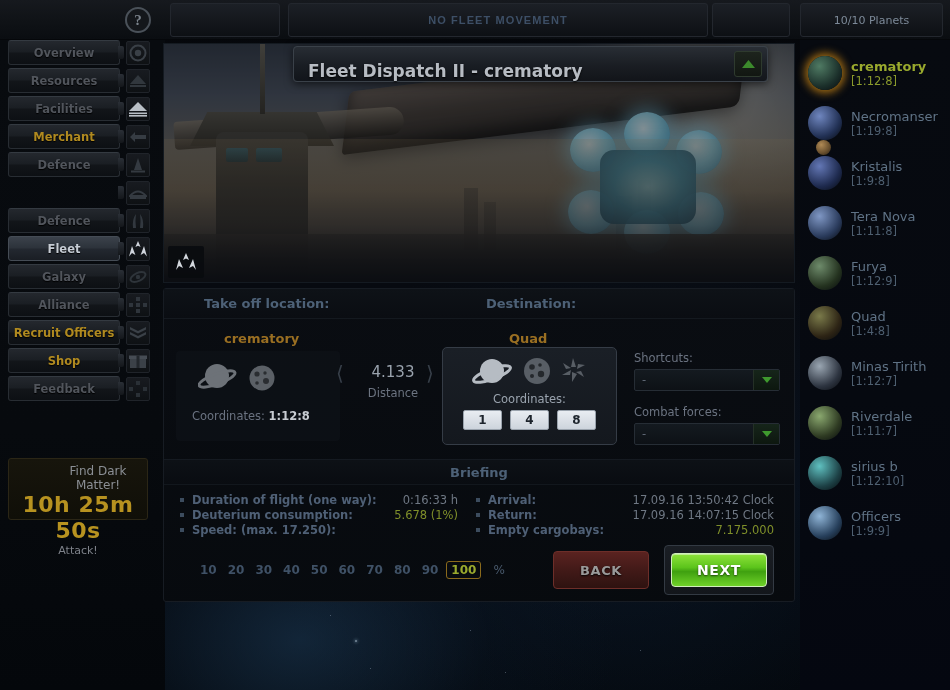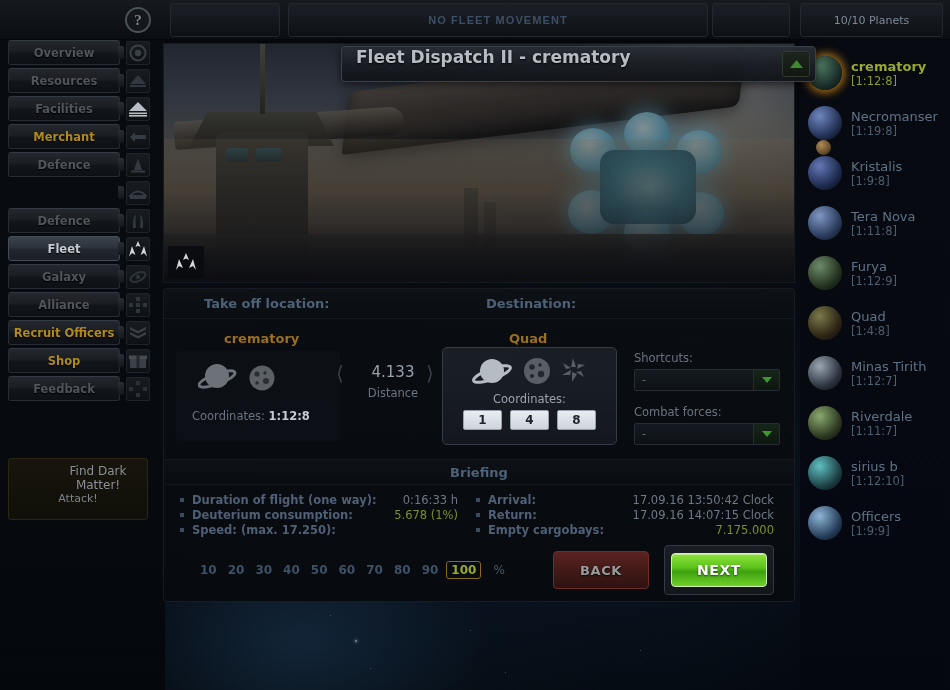--- a/index.html
+++ b/index.html
@@ -281,23 +281,22 @@
     display: flex; align-items: center; justify-content: center;
   }
 
   
   #titlebar {
     position: absolute; left: 130px; top: 6px;
     width: 475px; height: 36px;
     background: linear-gradient(180deg, rgba(40,45,52,.95) 0%, rgba(24,28,34,.95) 55%, rgba(16,19,24,.95) 100%);
     border: 1px solid #3a4149;
     border-radius: 4px;
-    display: flex; align-items: flex-start;
+    display: flex; align-items: flex-end;
     box-shadow: 0 2px 8px rgba(0,0,0,.6);
-    margin-left: 48px;
   }
   #dialog-title {
     margin-left: 14px;
     font: bold 17px "DejaVu Sans", sans-serif;
     color: #b7bcc3;
     text-shadow: 0 1px 2px #000;
   }
   #collapse-btn {
     position: absolute; right: 5px; top: 4px;
     width: 28px; height: 26px;
@@ -689,20 +688,21 @@
               <rect x="0" y="6" width="4" height="4" fill="#2a3036"></rect>
               <rect x="14" y="6" width="4" height="4" fill="#2a3036"></rect>
               <rect x="7" y="12" width="4" height="4" fill="#2a3036"></rect>
             </svg>
           </div>
         </div>
       </div>
 
     <div id="dm-panel">
       <div id="dm-title">Find Dark Matter!</div>
+      <div id="dm-timer">10h 25m 50s</div>
       <div id="dm-sub">Attack!</div>
     </div>
   </div>
 
   <div id="planetbar">
       <div class="planet-row selected">
         <div class="planet-img" style="background: radial-gradient(circle at 34% 30%, rgb(79, 122, 99) 0%, rgb(27, 47, 42) 62%, rgb(5, 8, 12) 100%);"></div>
         <div class="planet-txt">
           <div class="planet-name">crematory</div>
           <div class="planet-coord">[1:12:8]</div>

